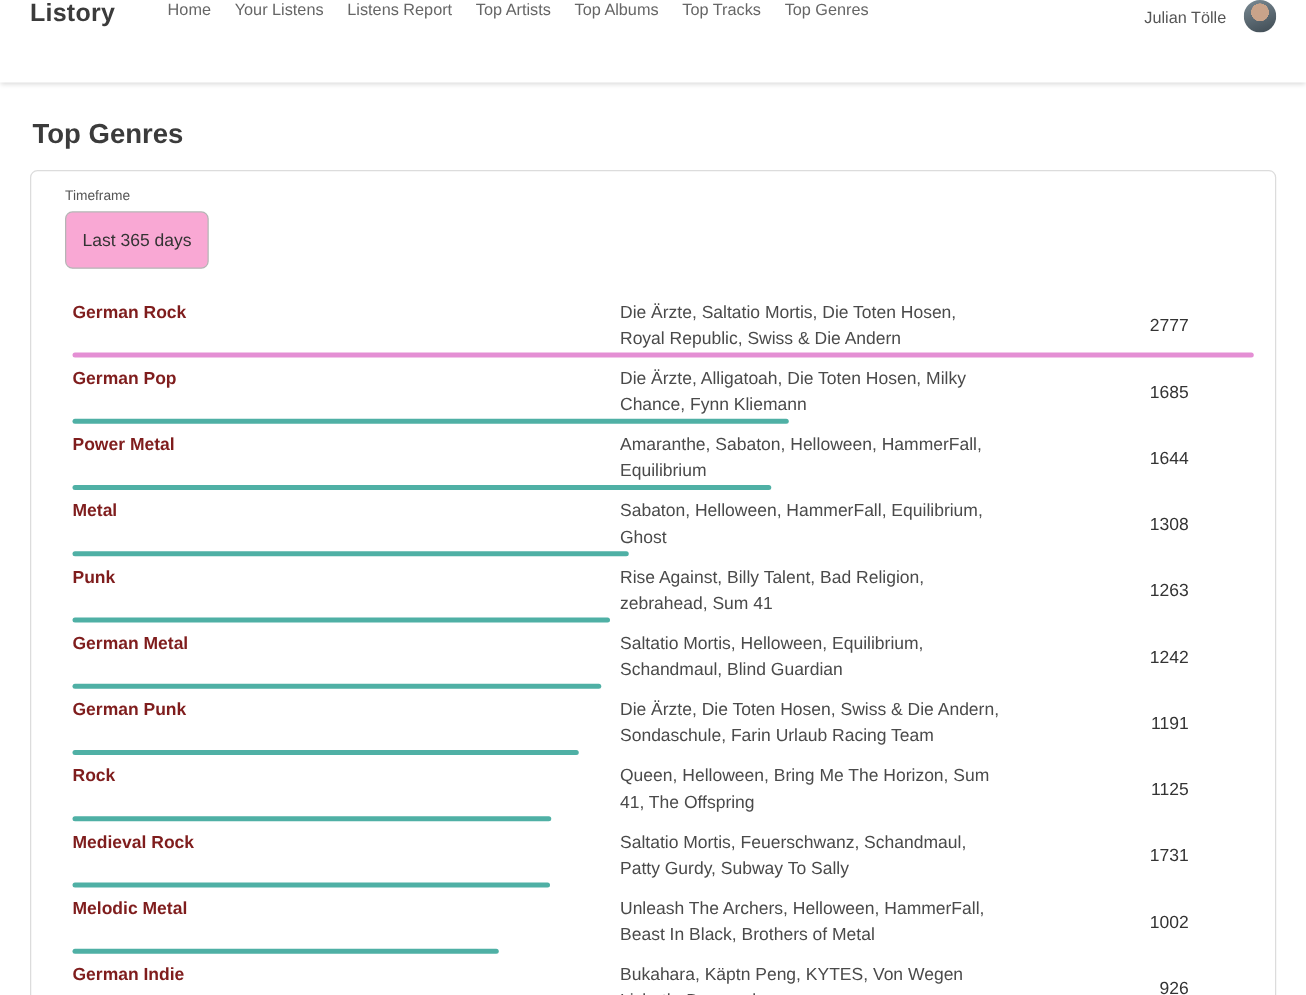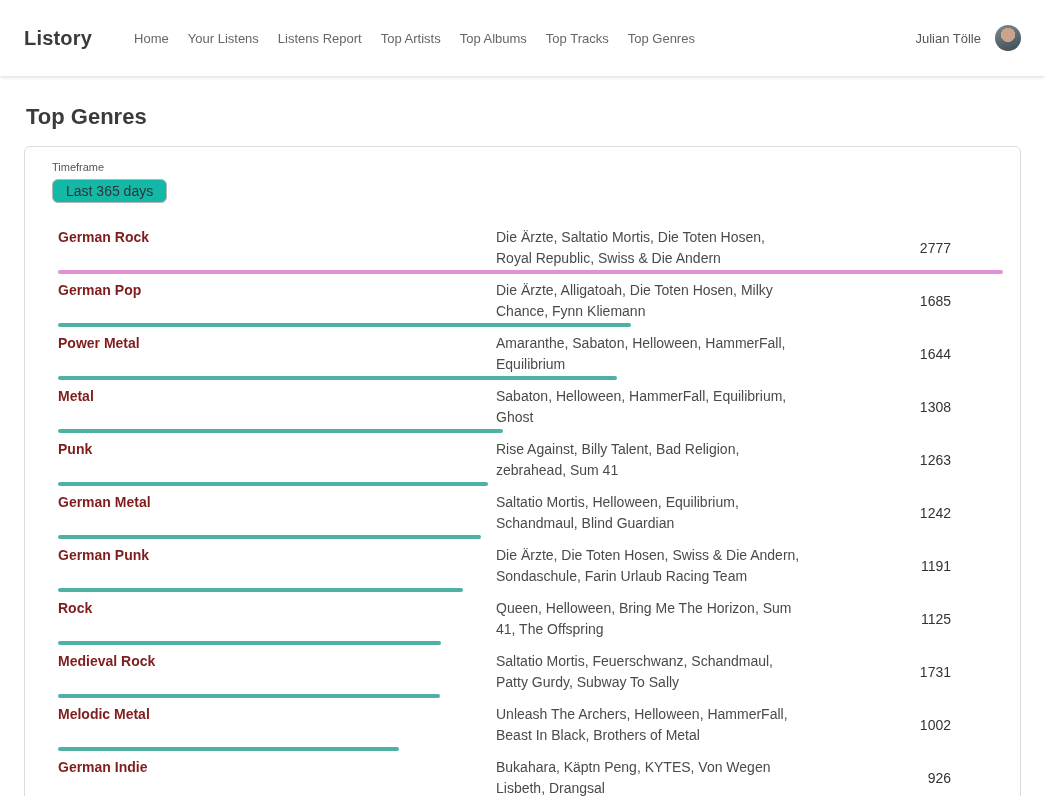--- a/index.html
+++ b/index.html
@@ -5,22 +5,22 @@
   * { margin: 0; padding: 0; box-sizing: border-box; }
   html, body {
     width: 1045px; height: 796px;
     overflow: hidden;
     background: #ffffff;
     font-family: "Liberation Sans", sans-serif;
     color: #3b3b3b;
   }
   
   header {
-    display: flex; align-items: center;
-    height: 76px; padding: 0 24px;
+    display: flex; align-items: flex-start;
+    height: 66px; padding: 0 24px;
     background: #fff;
     box-shadow: 0 1px 4px rgba(0,0,0,0.16);
     position: relative; z-index: 2;
   }
   .logo {
     font-size: 20px; font-weight: 700; color: #3b3b3b;
     margin-right: 42px; cursor: pointer; letter-spacing: 0.2px;
   }
   nav { display: flex; gap: 19px; flex: 1; align-items: center; }
   nav a { font-size: 13px; color: #666; text-decoration: none; cursor: pointer; }
@@ -41,23 +41,23 @@
     border-radius: 6px;
     padding-top: 14px;
     min-height: 760px;
     background: #fff;
   }
   .timeframe { padding: 0 27px; margin-bottom: 18px; }
   .tf-label { display: block; font-size: 11px; color: #555; margin-bottom: 6px; }
   .tf-btn {
     font-family: "Liberation Sans", sans-serif;
     font-size: 14px; color: #333;
-    background: #14b8a6;
+    background: #f9a8d4;
     border: 1px solid #b5b5b5; border-radius: 6px;
-    padding: 3px 13px;
+    padding: 14px 13px;
     cursor: pointer;
   }
   
   .rows { padding: 0 17px 0 33px; }
   .row {
     position: relative;
     display: flex;
     padding: 6px 0 5px;
     min-height: 53px;
   }

